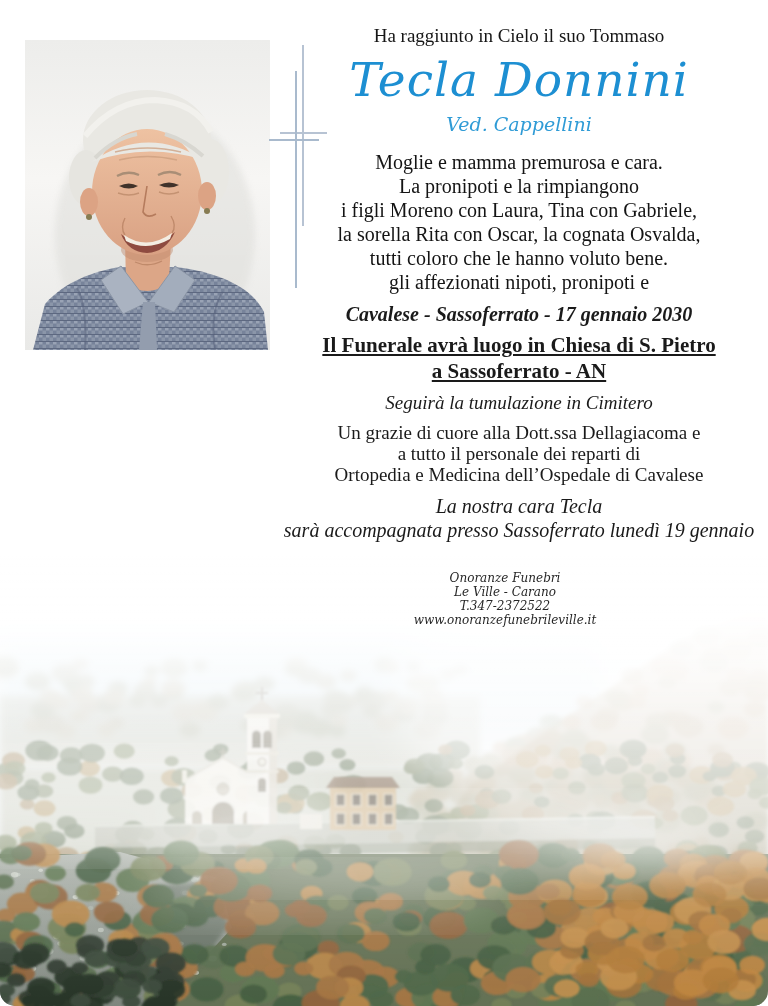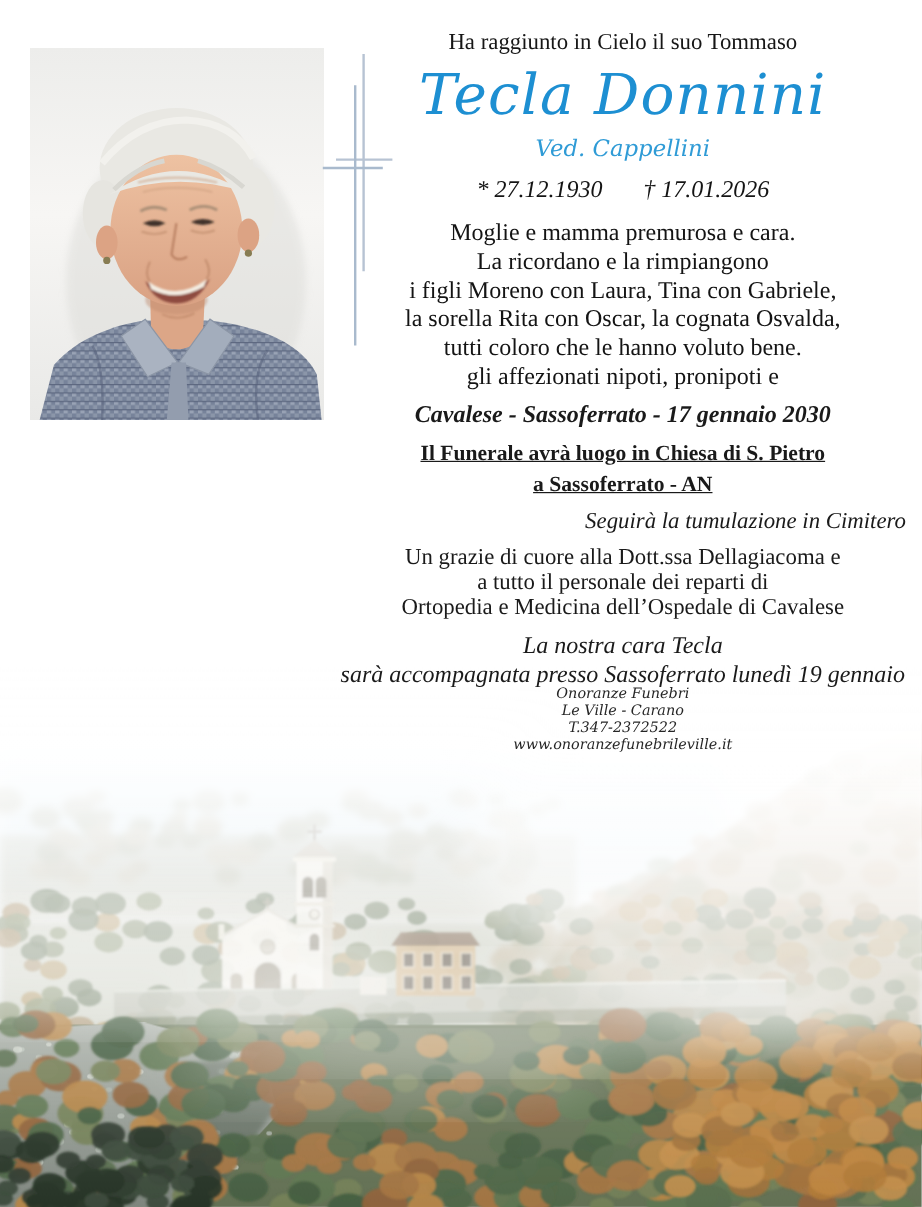--- a/index.html
+++ b/index.html
@@ -1,35 +1,35 @@
 <!DOCTYPE html>
 <html><head>
 <meta charset="utf-8">
 <style>
   html,body{margin:0;padding:0;background:#ffffff;}
   .page{position:relative;width:768px;height:1006px;overflow:hidden;background:#fff;
-        font-family:"Liberation Serif",serif;color:#1a1a1a;}
+        font-family:"Liberation Serif",serif;color:#1a1a1a;border-radius:15px;}
   .scene{position:absolute;left:0;top:556px;width:768px;height:450px;z-index:1;}
   .portrait{position:absolute;left:25px;top:40px;width:245px;height:310px;z-index:2;}
   .crossmark{position:absolute;left:260px;top:40px;width:74px;height:256px;z-index:2;}
   .content{position:absolute;left:283px;top:24px;width:472px;text-align:center;z-index:3;}
   .intro{font-size:19px;line-height:24px;color:#161616;}
   .name{font-family:"DejaVu Serif",serif;font-style:italic;font-size:47px;line-height:56px;
         margin-top:4px;color:#1d8fd2;letter-spacing:1px;}
   .maiden{font-family:"DejaVu Serif",serif;font-style:italic;font-size:19px;line-height:28px;
         margin-top:2px;color:#2f9bd6;}
   .dates{font-style:italic;font-size:20px;line-height:24px;margin-top:8px;color:#141414;}
   .dates .b{margin-right:34px;}
   .eulogy{margin-top:12px;font-size:20px;line-height:24px;color:#141414;}
   .places{margin-top:8px;font-size:20px;line-height:24px;font-weight:bold;font-style:italic;}
-  .funeral{margin-top:6px;font-size:18px;line-height:26px;font-weight:bold;text-decoration:underline;}
-  .burial{margin-top:8px;font-size:19px;line-height:22px;font-style:italic;text-align:right;}
+  .funeral{margin-top:6px;font-size:21px;line-height:26px;font-weight:bold;text-decoration:underline;}
+  .burial{margin-top:8px;font-size:19px;line-height:22px;font-style:italic;}
   .thanks{margin-top:8px;font-size:19px;line-height:21px;}
   .farewell{margin-top:9px;font-size:20px;line-height:24px;font-weight:normal;font-style:italic;}
-  .fhome{position:absolute;left:283px;top:571px;width:472px;text-align:center;z-index:3;
+  .fhome{position:absolute;left:269px;top:571px;width:472px;text-align:center;z-index:3;
          font-family:"DejaVu Serif",serif;font-style:italic;font-size:12px;line-height:14px;color:#262626;}
 </style>
 </head>
 <body>
 
 <div class="page">
 
   <div class="portrait">
     <svg width="245" height="310" viewBox="0 0 245 310">
       <defs>
@@ -110,26 +110,23 @@
         <path d="M36,32 L36,247" stroke="#a9bacd" stroke-width="2"></path>
         <path d="M10,100 L58,100" stroke="#a9bacd" stroke-width="2"></path>
       </g>
     </svg>
   </div>
 
   <div class="content">
     <div class="intro">Ha raggiunto in Cielo il suo Tommaso</div>
     <div class="name">Tecla Donnini</div>
     <div class="maiden">Ved. Cappellini</div>
-    <div class="dates">
-      <span class="b">* 27.12.1930</span><span>† 17.01.2026</span>
-    </div>
     <div class="eulogy">
       <div>Moglie e mamma premurosa e cara.</div>
-      <div>La ricordano e la rimpiangono</div>
+      <div>La pronipoti e la rimpiangono</div>
       <div>i figli Moreno con Laura, Tina con Gabriele,</div>
       <div>la sorella Rita con Oscar, la cognata Osvalda,</div>
       <div>tutti coloro che le hanno voluto bene.</div>
       <div>gli affezionati nipoti, pronipoti e</div>
     </div>
     <div class="places">Cavalese - Sassoferrato - 17 gennaio 2030</div>
     <div class="funeral">
       <div>Il Funerale avrà luogo in Chiesa di S. Pietro</div>
       <div>a Sassoferrato - AN</div>
     </div>

